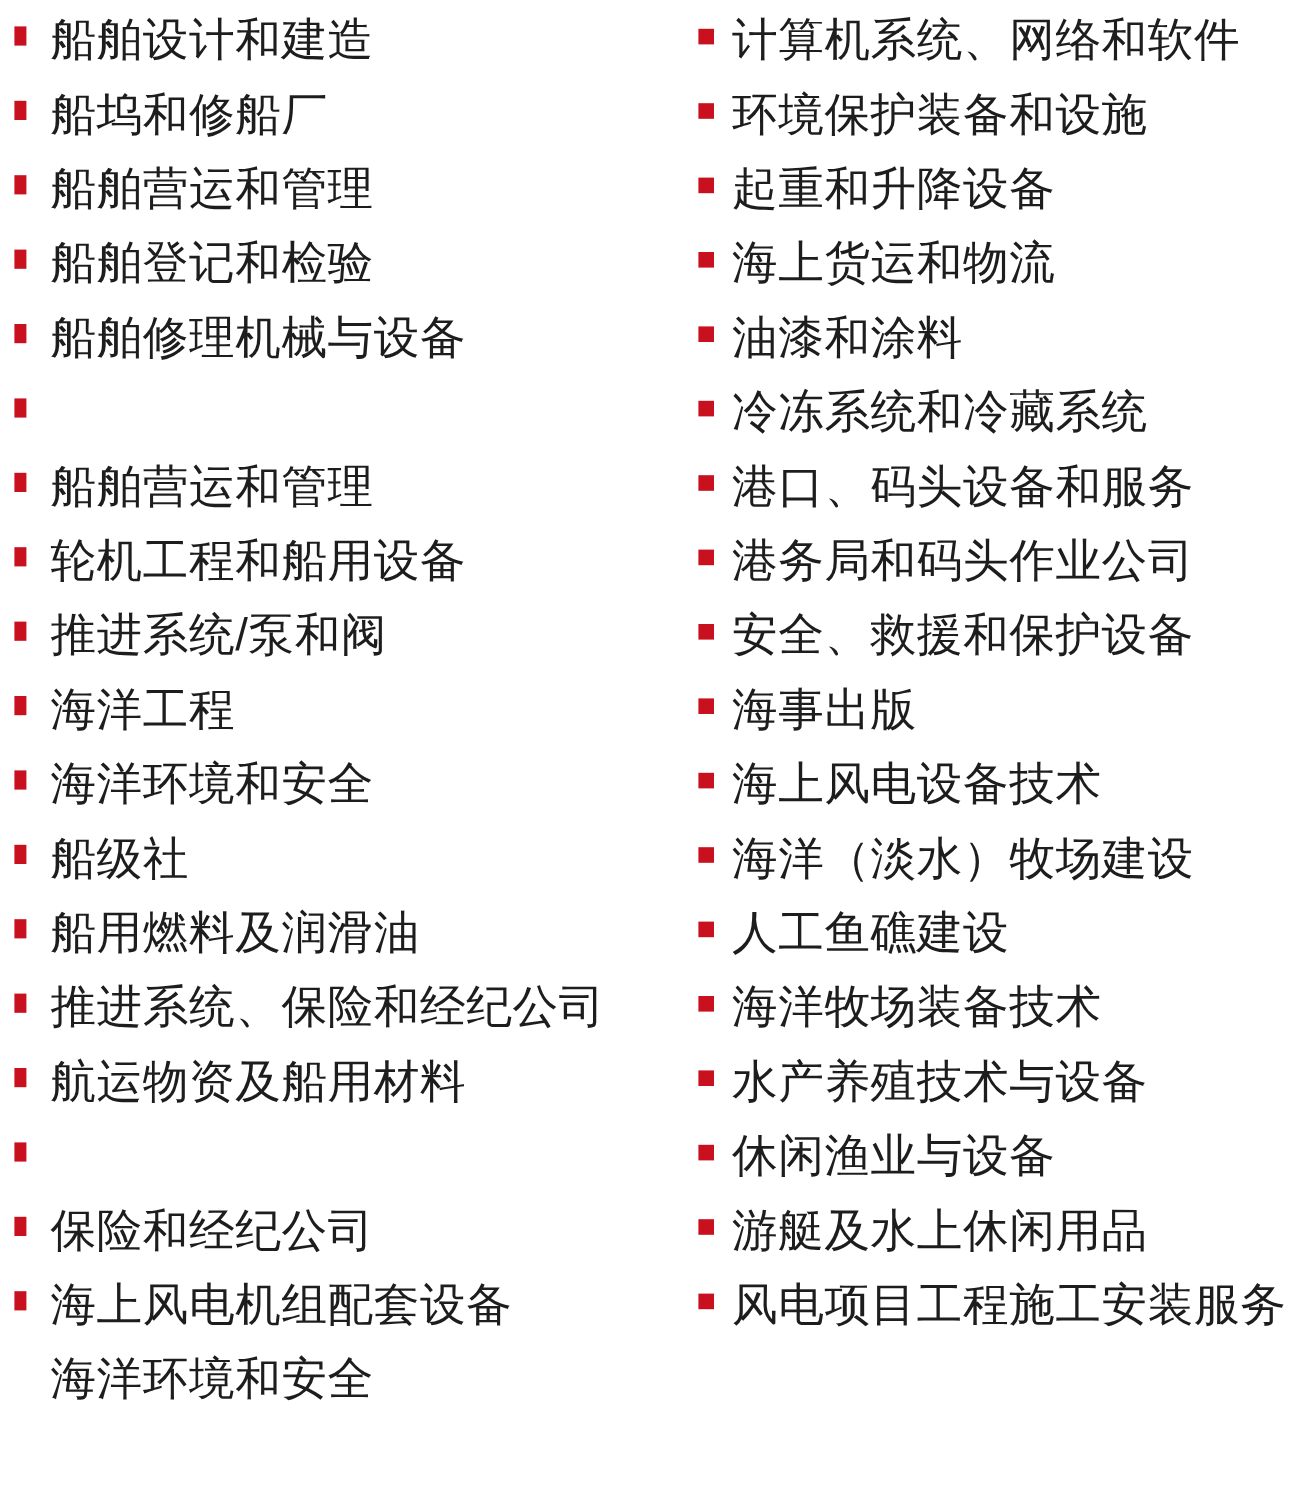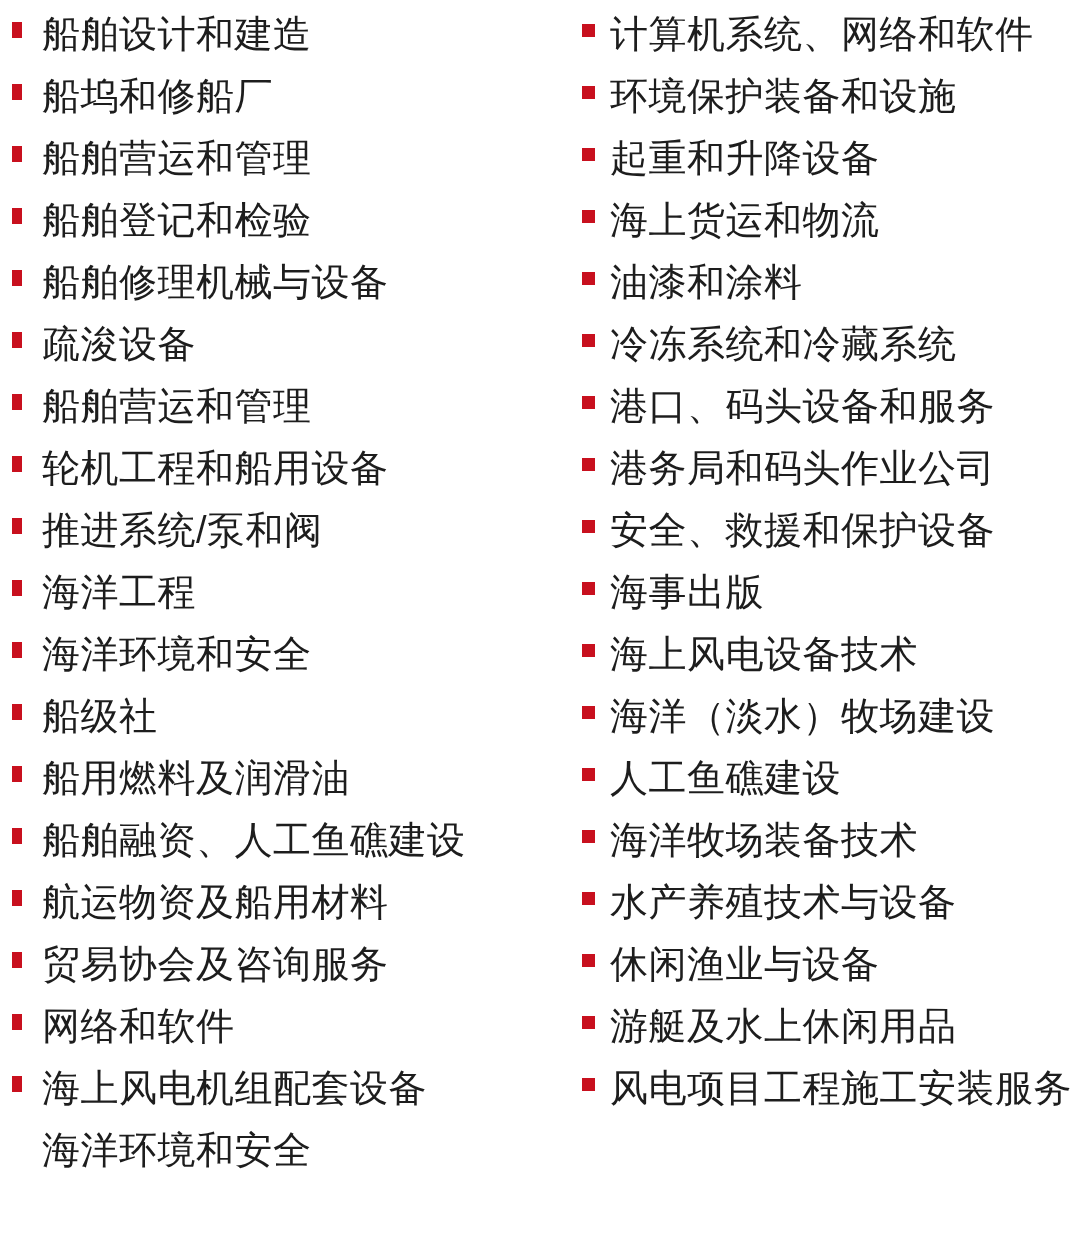--- a/index.html
+++ b/index.html
@@ -68,32 +68,32 @@
 </head>
 <body>
 
 <div class="page">
   <ul class="col col-left">
       <li class="row"><span class="bullet"></span><span class="label">船舶设计和建造</span></li>
       <li class="row"><span class="bullet"></span><span class="label">船坞和修船厂</span></li>
       <li class="row"><span class="bullet"></span><span class="label">船舶营运和管理</span></li>
       <li class="row"><span class="bullet"></span><span class="label">船舶登记和检验</span></li>
       <li class="row"><span class="bullet"></span><span class="label">船舶修理机械与设备</span></li>
-      <li class="row"><span class="bullet"></span><span class="label">疏浚设备</span></li>
+      <li class="row"><span class="bullet"></span></li>
       <li class="row"><span class="bullet"></span><span class="label">船舶营运和管理</span></li>
       <li class="row"><span class="bullet"></span><span class="label">轮机工程和船用设备</span></li>
       <li class="row"><span class="bullet"></span><span class="label">推进系统/泵和阀</span></li>
       <li class="row"><span class="bullet"></span><span class="label">海洋工程</span></li>
       <li class="row"><span class="bullet"></span><span class="label">海洋环境和安全</span></li>
       <li class="row"><span class="bullet"></span><span class="label">船级社</span></li>
       <li class="row"><span class="bullet"></span><span class="label">船用燃料及润滑油</span></li>
-      <li class="row"><span class="bullet"></span><span class="label">船舶融资、人工鱼礁建设</span></li>
+      <li class="row"><span class="bullet"></span><span class="label">推进系统、保险和经纪公司</span></li>
       <li class="row"><span class="bullet"></span><span class="label">航运物资及船用材料</span></li>
-      <li class="row"><span class="bullet"></span><span class="label">贸易协会及咨询服务</span></li>
-      <li class="row"><span class="bullet"></span><span class="label">网络和软件</span></li>
+      <li class="row"><span class="bullet"></span></li>
+      <li class="row"><span class="bullet"></span><span class="label">保险和经纪公司</span></li>
       <li class="row"><span class="bullet"></span><span class="label">海上风电机组配套设备
 海洋环境和安全</span></li>
     </ul>
   <ul class="col col-right">
       <li class="row"><span class="bullet"></span><span class="label">计算机系统、网络和软件</span></li>
       <li class="row"><span class="bullet"></span><span class="label">环境保护装备和设施</span></li>
       <li class="row"><span class="bullet"></span><span class="label">起重和升降设备</span></li>
       <li class="row"><span class="bullet"></span><span class="label">海上货运和物流</span></li>
       <li class="row"><span class="bullet"></span><span class="label">油漆和涂料</span></li>
       <li class="row"><span class="bullet"></span><span class="label">冷冻系统和冷藏系统</span></li>

